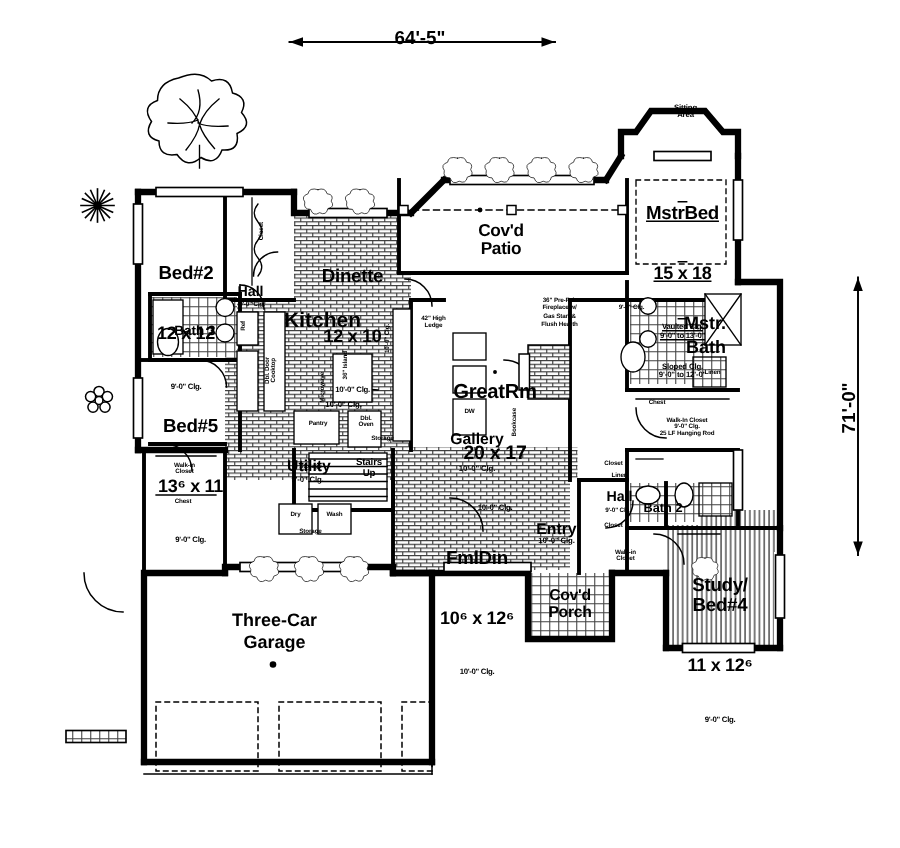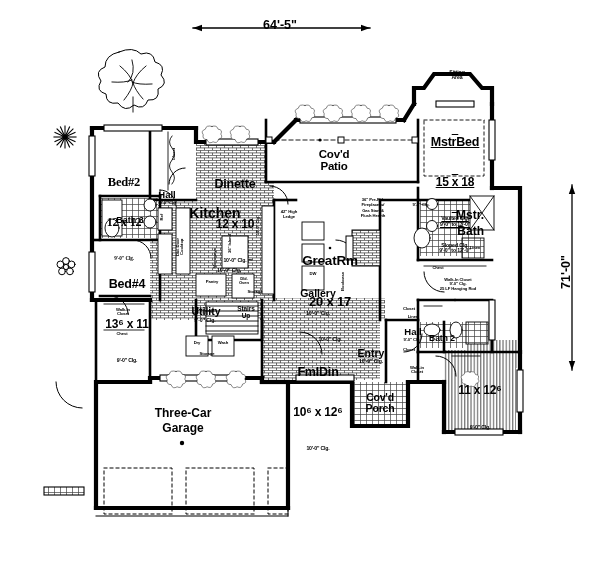--- a/index.html
+++ b/index.html
@@ -326,28 +326,28 @@
     <circle cx="182" cy="443" r="2.2"></circle>
     <circle cx="330" cy="248" r="1.3"></circle>
     <circle cx="455" cy="300" r="1.3"></circle>
   </g>
   </g>
 </svg>
 
 <div class="lbl dimtxt" style="left:248px;top:19px;width:64px;">64'-5"</div>
 <div class="lbl dimtxt vert" style="left:560px;top:255px;width:14px;">71'-0"</div>
 
-<div class="lbl rm" style="left:84px;top:150px;width:80px;font-family:Liberation Serif, serif;">
+<div class="lbl rm" style="left:84px;top:150px;width:80px;">
   <span class="nm">Bed#2</span>
   <span class="dim">12 x 12</span>
   <span class="clg">9'-0" Clg.</span>
 </div>
 
 <div class="lbl rm" style="left:84px;top:252px;width:86px;">
-  <span class="nm">Bed#4</span>
+  <span class="nm">Bed#5</span>
   <span class="dim">13⁶ x 11</span>
   <span class="clg">9'-0" Clg.</span>
 </div>
 
 <div class="lbl rm" style="left:193px;top:152px;width:84px;">
   <span class="nm">Dinette</span>
   <span class="dim">12 x 10</span>
   <span class="clg">10'-0" Clg.</span>
 </div>
 
@@ -364,20 +364,22 @@
 9'-0" to 13'-0"</span>
 </div>
 
 <div class="lbl rm" style="left:276px;top:340px;width:84px;">
   <span class="nm">FmlDin</span>
   <span class="dim">10⁶ x 12⁶</span>
   <span class="clg">10'-0" Clg.</span>
 </div>
 
 <div class="lbl rm" style="left:443px;top:358px;width:74px;">
+  <span class="nm">Study/
+Bed#4</span>
   <span class="dim">11 x 12⁶</span>
   <span class="clg">9'-0" Clg.</span>
 </div>
 
 <div class="lbl rm" style="left:294px;top:148px;width:80px;font-size:11.5px;">Cov'd
 Patio</div>
 <div class="lbl rm" style="left:348px;top:392px;width:64px;font-size:10.5px;">Cov'd
 Porch</div>
 <div class="lbl tiny" style="left:435px;top:70px;width:44px;">Sitting
 Area</div>

